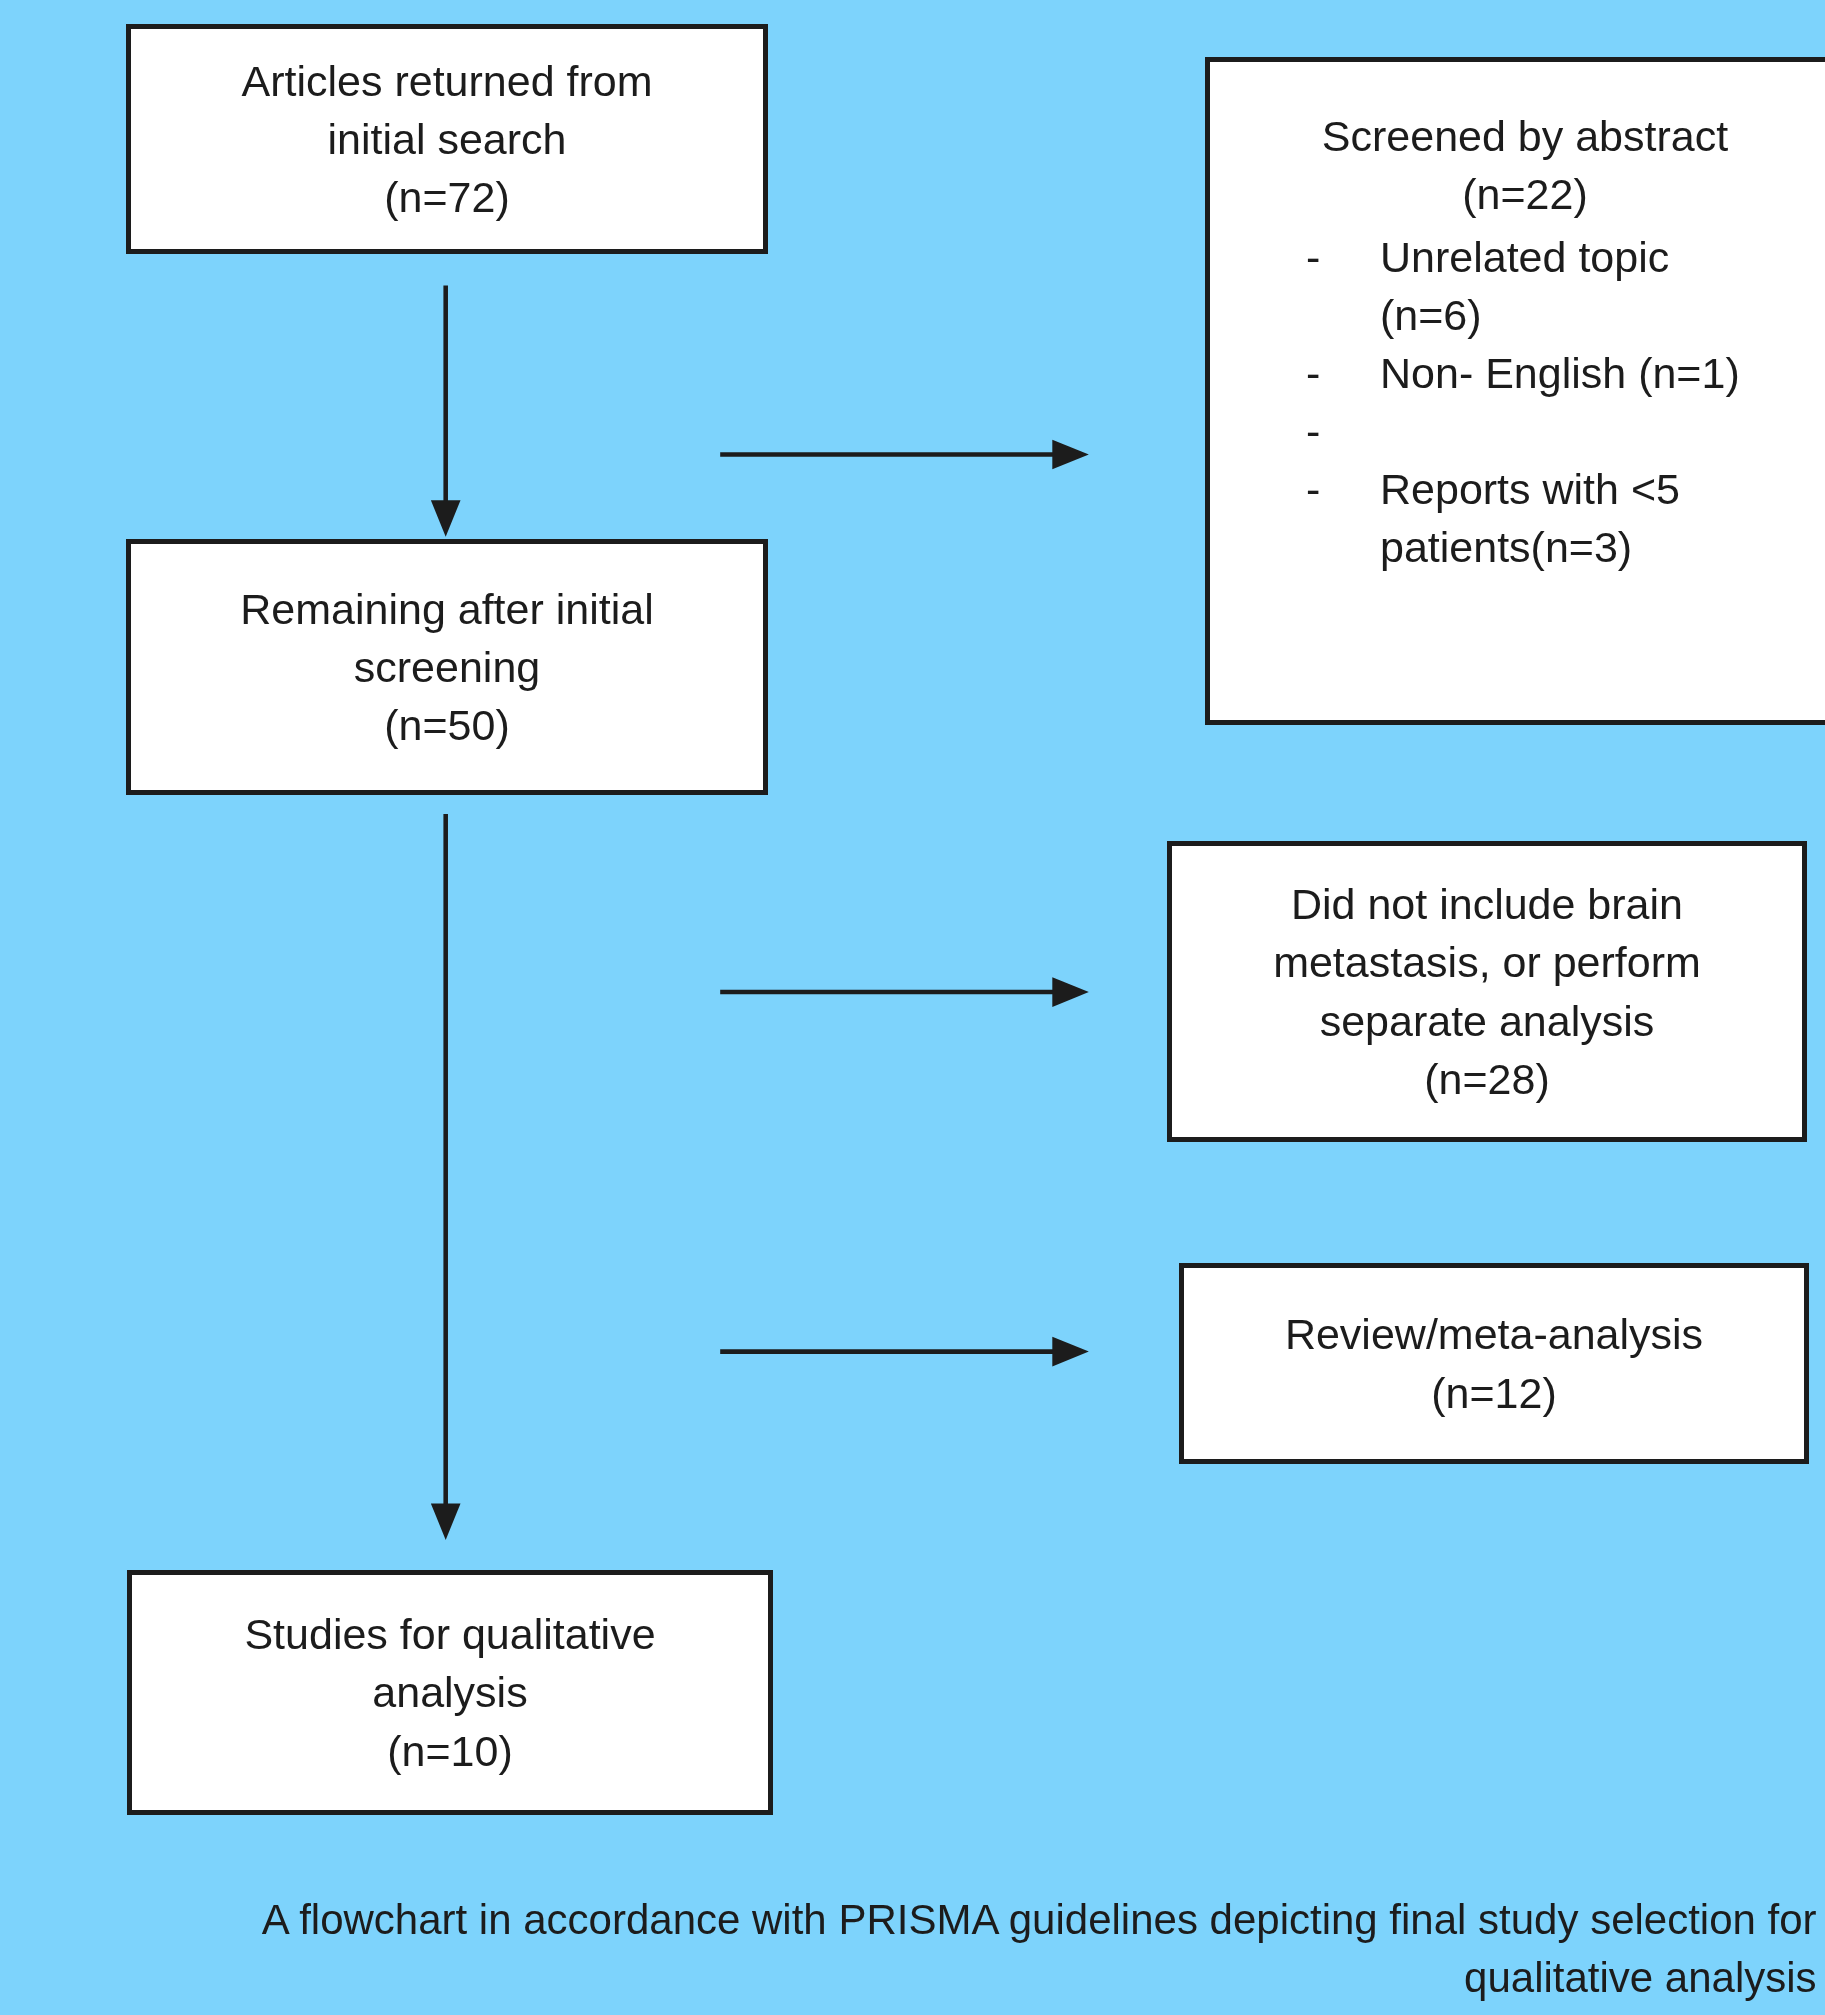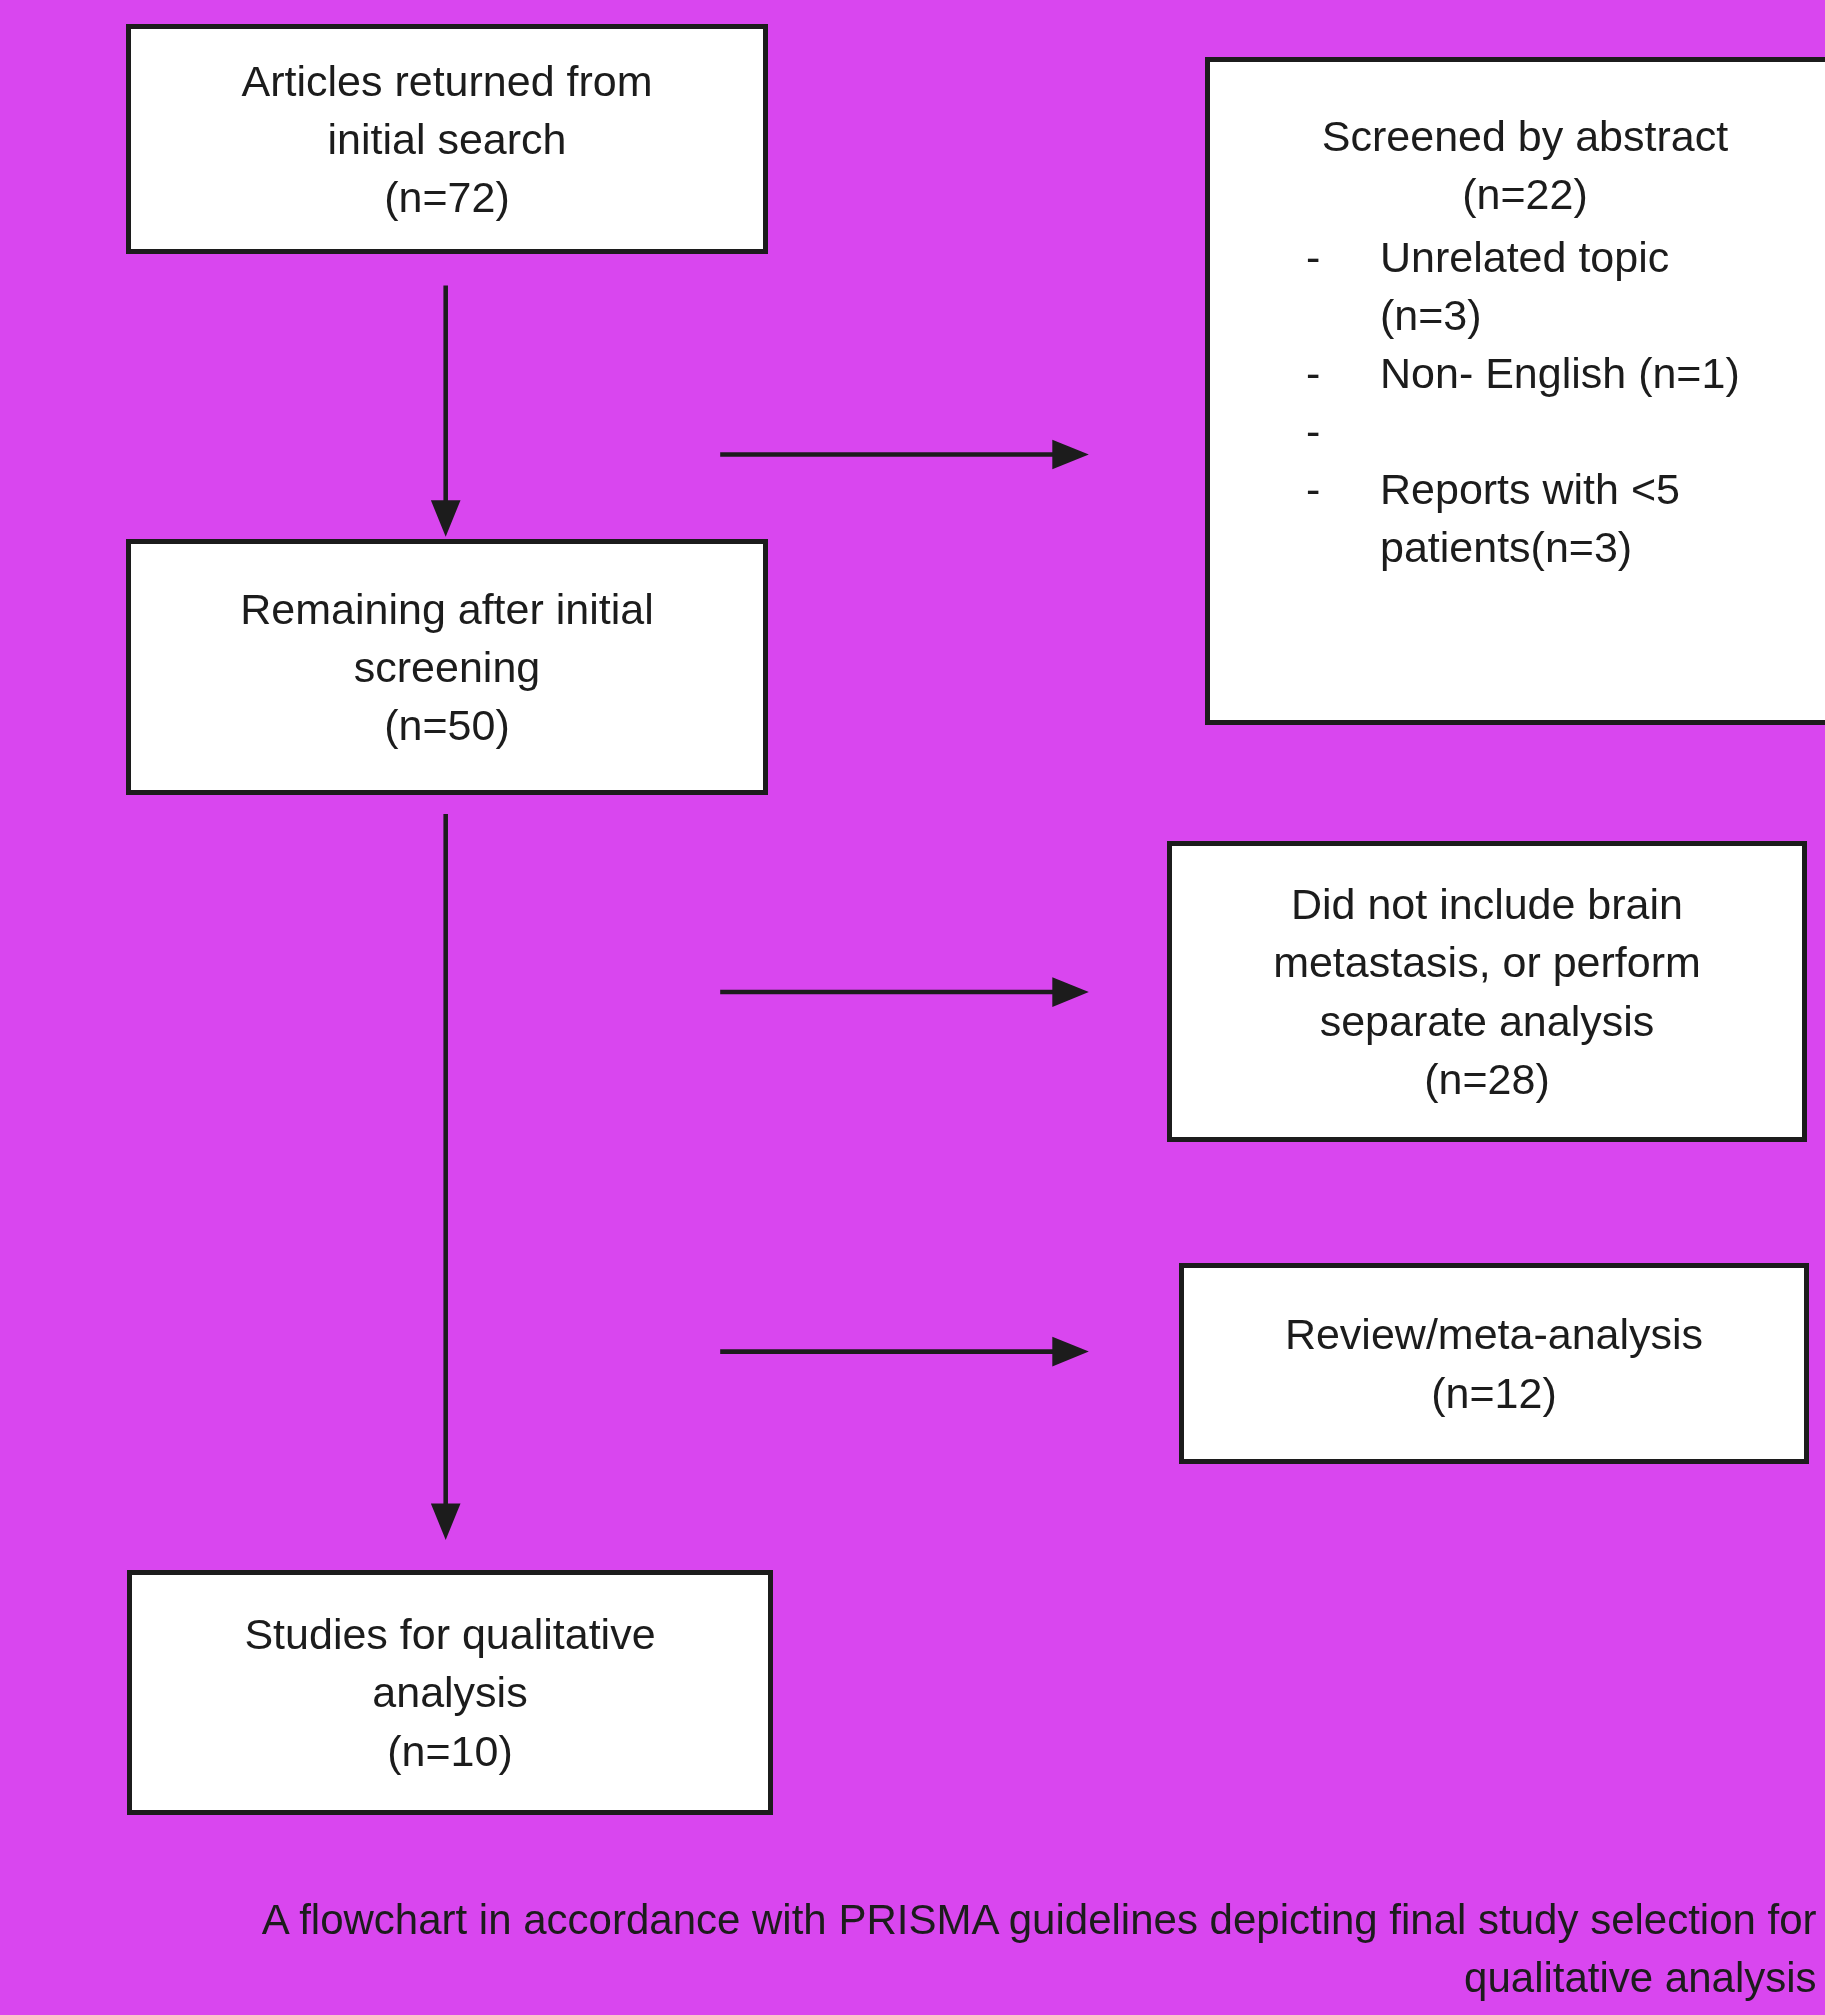--- a/index.html
+++ b/index.html
@@ -4,21 +4,21 @@
 <style>
   html, body {
     margin: 0;
     padding: 0;
     background: #ffffff;
   }
   #canvas {
     position: relative;
     width: 1825px;
     height: 2015px;
-    background: #d946ef;
+    background: #7dd3fc;
     font-family: "Liberation Sans", sans-serif;
     color: #1c1c1c;
   }
   .box {
     position: absolute;
     box-sizing: border-box;
     border: 5.1px solid #1c1c1c;
     background: #ffffff;
     display: flex;
     align-items: center;
@@ -117,21 +117,21 @@
 initial search
 (n=72)</div>
 
   <div class="box" id="box-screened">
     <div class="heading">Screened by abstract
 (n=22)</div>
     <div class="bullets">
       <div class="bullet">
         <span class="marker">-</span>
         <span class="btext">Unrelated topic
-(n=3)</span>
+(n=6)</span>
       </div>
       <div class="bullet">
         <span class="marker">-</span>
         <span class="btext">Non- English (n=1)</span>
       </div>
       <div class="bullet">
         <span class="marker">-</span>
       </div>
       <div class="bullet">
         <span class="marker">-</span>

